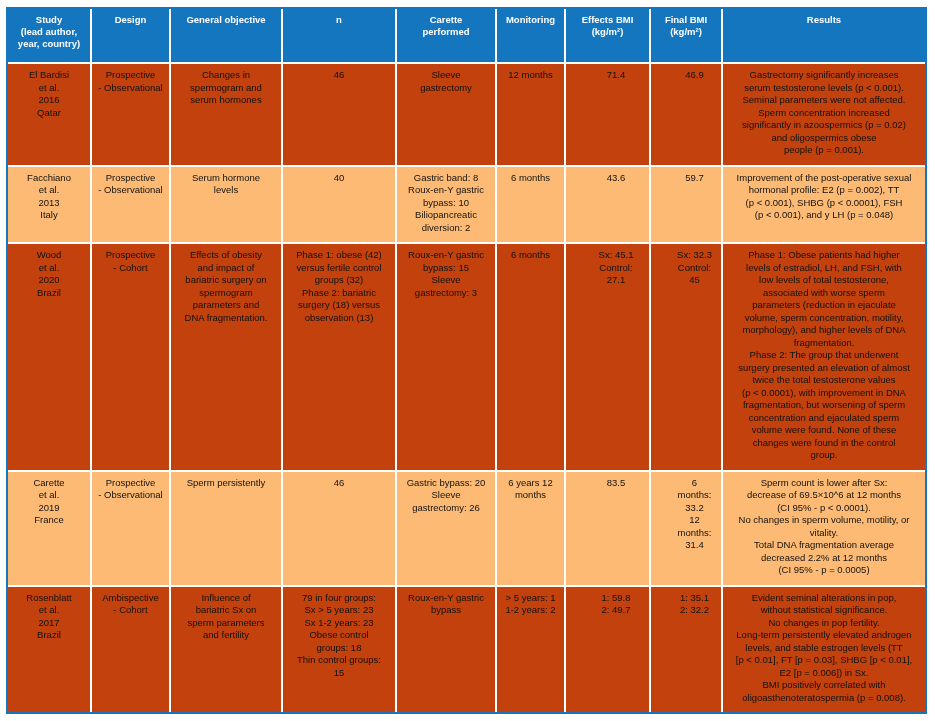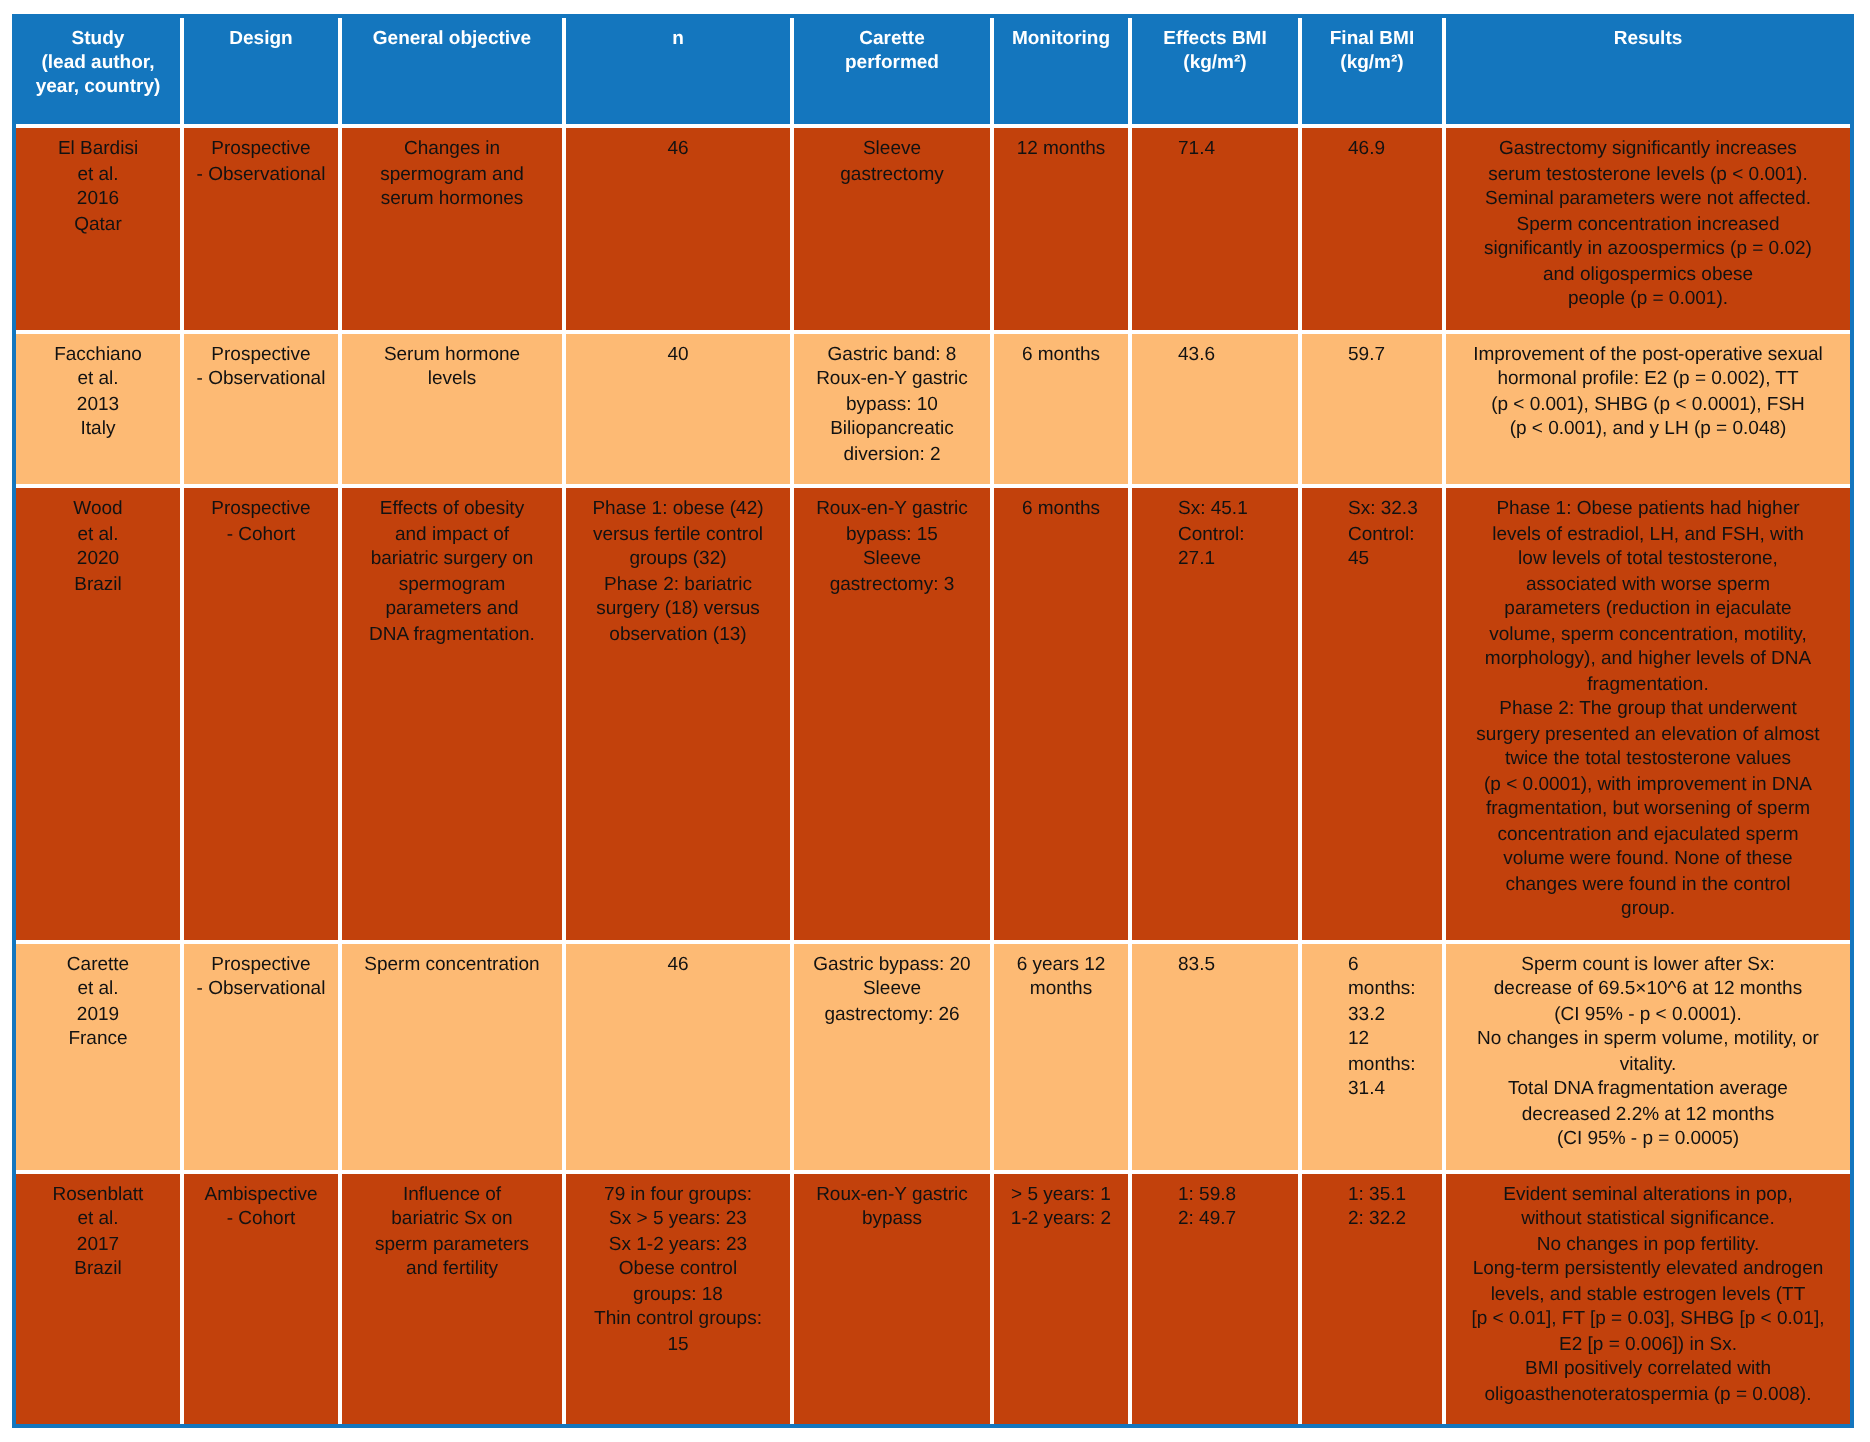--- a/index.html
+++ b/index.html
@@ -38,21 +38,21 @@
   .review-table thead th {
     background: #1476BE;
     color: #ffffff;
     font-weight: bold;
     font-size: 9.5px;
     line-height: 12px;
     height: 40px;
   }
   .review-table tbody tr.row-a td { background: #c2410c; }
   .review-table tbody tr.row-b td { background: #fdba74; }
-  .review-table td.col-bmi { text-align: left; padding-left: 23px; }
+  .review-table td.col-bmi { text-align: center; padding-left: 23px; }
 </style>
 </head>
 <body>
 
 <div class="page">
   <div class="table-wrap">
     <table class="review-table">
       <colgroup>
         <col style="width:83px">
           <col style="width:79px">
@@ -177,21 +177,21 @@
 changes were found in the control
 group.</td>
         </tr>
         <tr class="row-b">
           <td>Carette
 et al.
 2019
 France</td>
           <td>Prospective
 - Observational</td>
-          <td>Sperm concentration</td>
+          <td>Sperm persistently</td>
           <td>46</td>
           <td>Gastric bypass: 20
 Sleeve
 gastrectomy: 26</td>
           <td>6 years 12
 months</td>
           <td class="col-bmi">83.5</td>
           <td class="col-bmi">6 months: 33.2
 12 months: 31.4</td>
           <td>Sperm count is lower after Sx:

